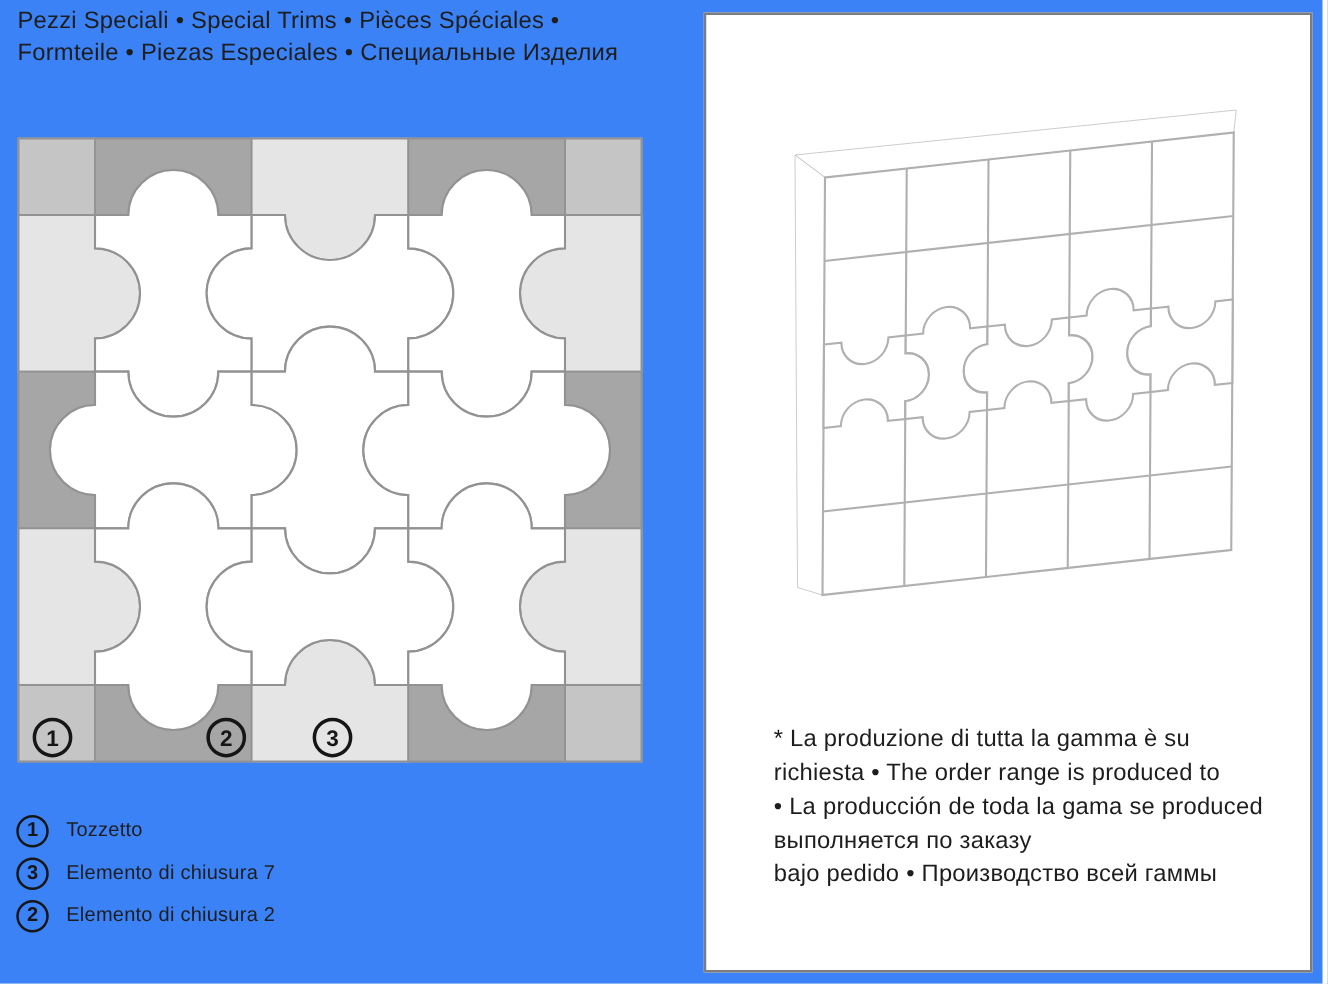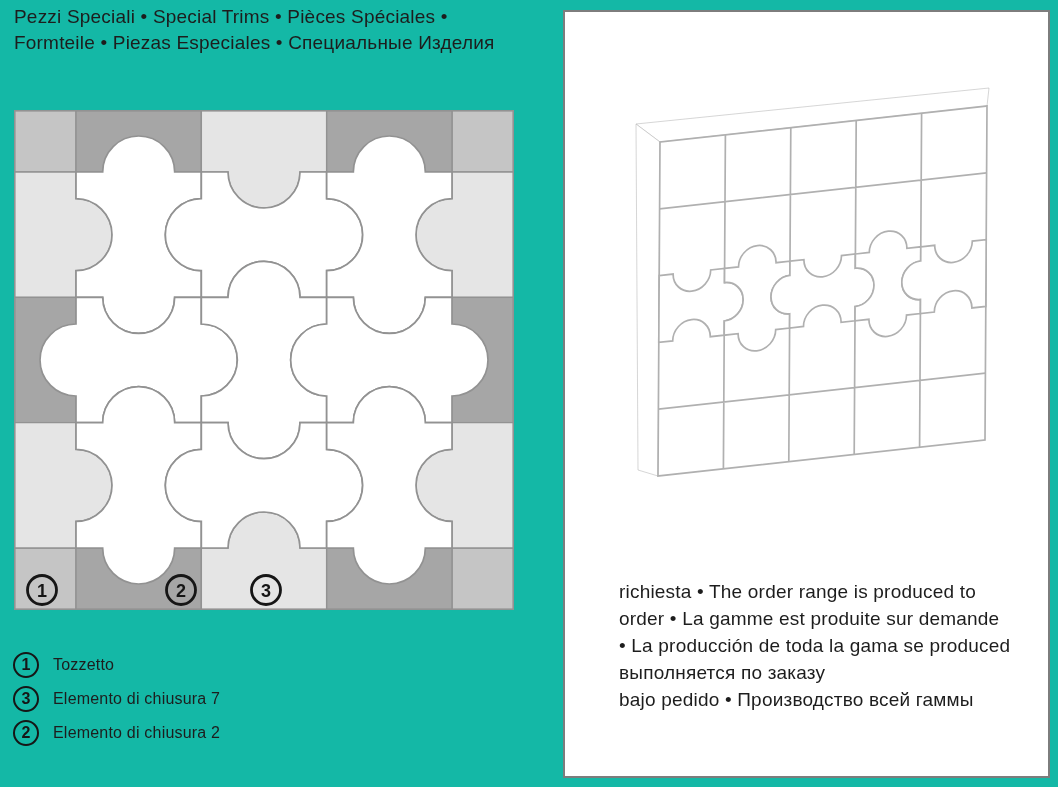--- a/index.html
+++ b/index.html
@@ -1,16 +1,16 @@
 <!DOCTYPE html>
 <html style="--text: #1d1d1d; --dark-filler: #a6a6a6; --light-filler: #e5e5e5; --corner: #c5c5c5; --pattern-stroke: #929292; --iso-stroke: #b0b0b0; --box-border: #7d7d7d;"><head>
 <meta charset="utf-8">
 <style>
   html,body{margin:0;padding:0;background:#fff;}
-  .page{position:relative;width:1058px;height:787px;background:#14b8a6;overflow:hidden;
+  .page{position:relative;width:1058px;height:787px;background:#3b82f6;overflow:hidden;
         font-family:"Liberation Sans", sans-serif;}
   .header{position:absolute;left:14px;top:4px;font-size:19px;line-height:26px;
           color:var(--text);letter-spacing:.2px;font-weight:400;}
   .pattern-svg{position:absolute;left:14px;top:110px;}
   
   .cn{fill:var(--corner);stroke:var(--pattern-stroke);stroke-width:1.4;}
   .fd{fill:var(--dark-filler);stroke:var(--pattern-stroke);stroke-width:1.4;}
   .fl{fill:var(--light-filler);stroke:var(--pattern-stroke);stroke-width:1.4;}
   .pc{fill:#fff;stroke:var(--pattern-stroke);stroke-width:1.7;}
   .outer{fill:none;stroke:var(--pattern-stroke);stroke-width:1.6;}
@@ -108,21 +108,21 @@
             <path class="iso-line" d="M20 0 L20 40 M20 60 L20 100 M40 0 L40 40 M40 60 L40 100 M60 0 L60 40 M60 60 L60 100 M80 0 L80 40 M80 60 L80 100 M0 20 L100 20 M0 80 L100 80"></path>
             <path class="iso-piece" d="M0 40 l4.25 0 a5.75 5.75 0 0 0 11.5 0 L20 40 L20 44.25 a5.75 5.75 0 0 1 0 11.5 L20 60 L15.75 60 a5.75 5.75 0 0 0 -11.5 0 L0 60 Z"></path>
             <path class="iso-piece" d="M20 40 l4.25 0 a5.75 5.75 0 0 1 11.5 0 L40 40 L40 44.25 a5.75 5.75 0 0 0 0 11.5 L40 60 L35.75 60 a5.75 5.75 0 0 1 -11.5 0 L20 60 L20 55.75 a5.75 5.75 0 0 0 0 -11.5 Z"></path>
             <path class="iso-piece" d="M40 40 l4.25 0 a5.75 5.75 0 0 0 11.5 0 L60 40 L60 44.25 a5.75 5.75 0 0 1 0 11.5 L60 60 L55.75 60 a5.75 5.75 0 0 0 -11.5 0 L40 60 L40 55.75 a5.75 5.75 0 0 1 0 -11.5 Z"></path>
             <path class="iso-piece" d="M60 40 l4.25 0 a5.75 5.75 0 0 1 11.5 0 L80 40 L80 44.25 a5.75 5.75 0 0 0 0 11.5 L80 60 L75.75 60 a5.75 5.75 0 0 1 -11.5 0 L60 60 L60 55.75 a5.75 5.75 0 0 0 0 -11.5 Z"></path>
             <path class="iso-piece" d="M80 40 l4.25 0 a5.75 5.75 0 0 0 11.5 0 L100 40 L100 60 L95.75 60 a5.75 5.75 0 0 0 -11.5 0 L80 60 L80 55.75 a5.75 5.75 0 0 1 0 -11.5 Z"></path>
           </g>
         </g>
     </svg>
     <div class="note">
+      <div>* La produzione di tutta la gamma è su</div>
       <div>richiesta • The order range is produced to</div>
-      <div>order • La gamme est produite sur demande</div>
       <div>• La producción de toda la gama se produced</div>
       <div>выполняется по заказу</div>
       <div>bajo pedido • Производство всей гаммы</div>
     </div>
   </div>
 
 </div>
 
 </body></html>

